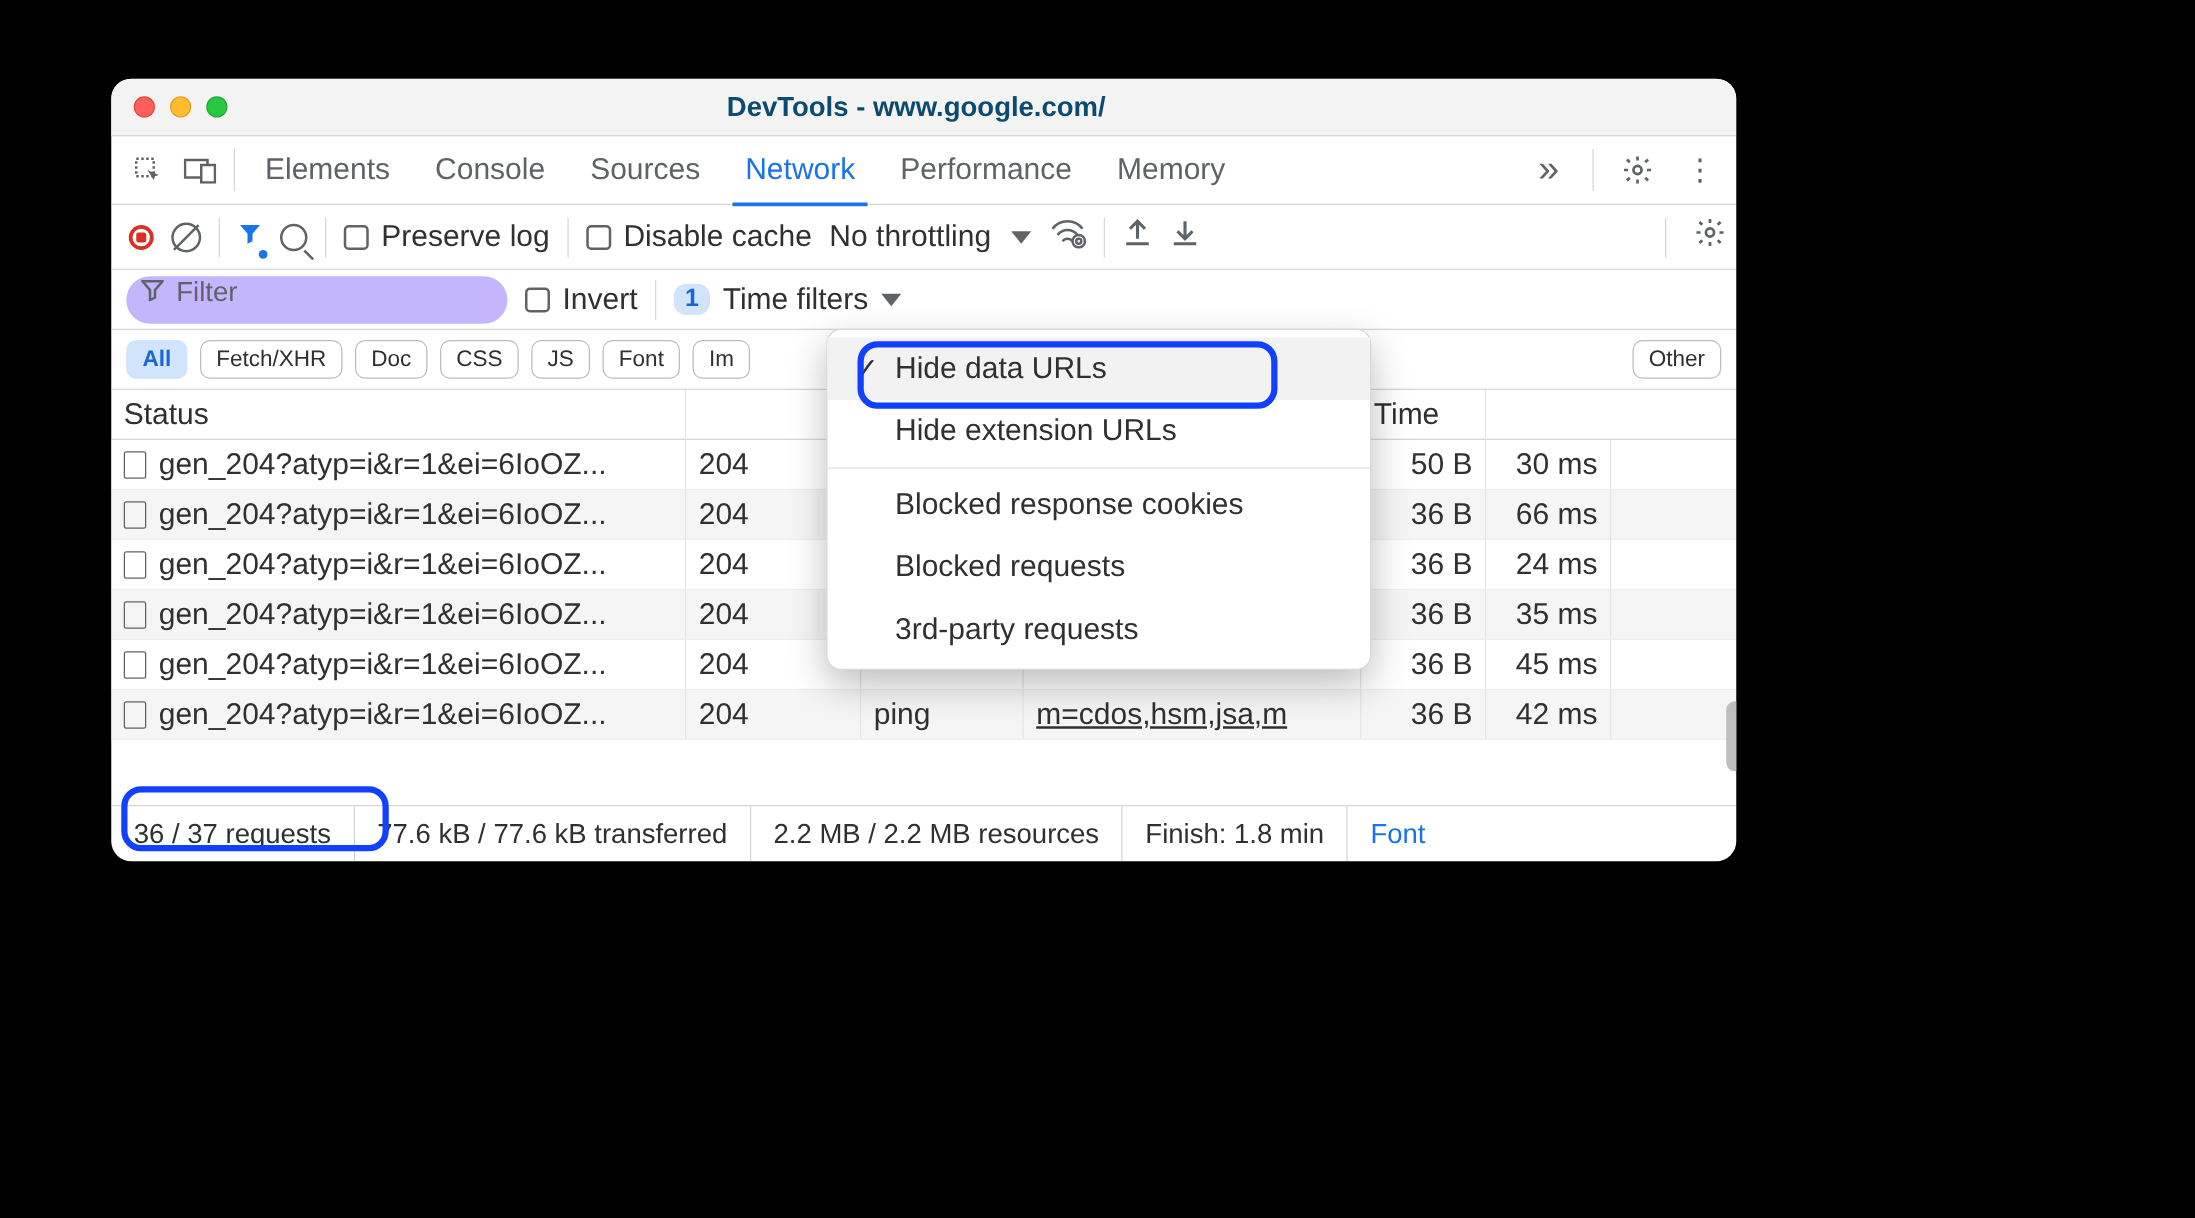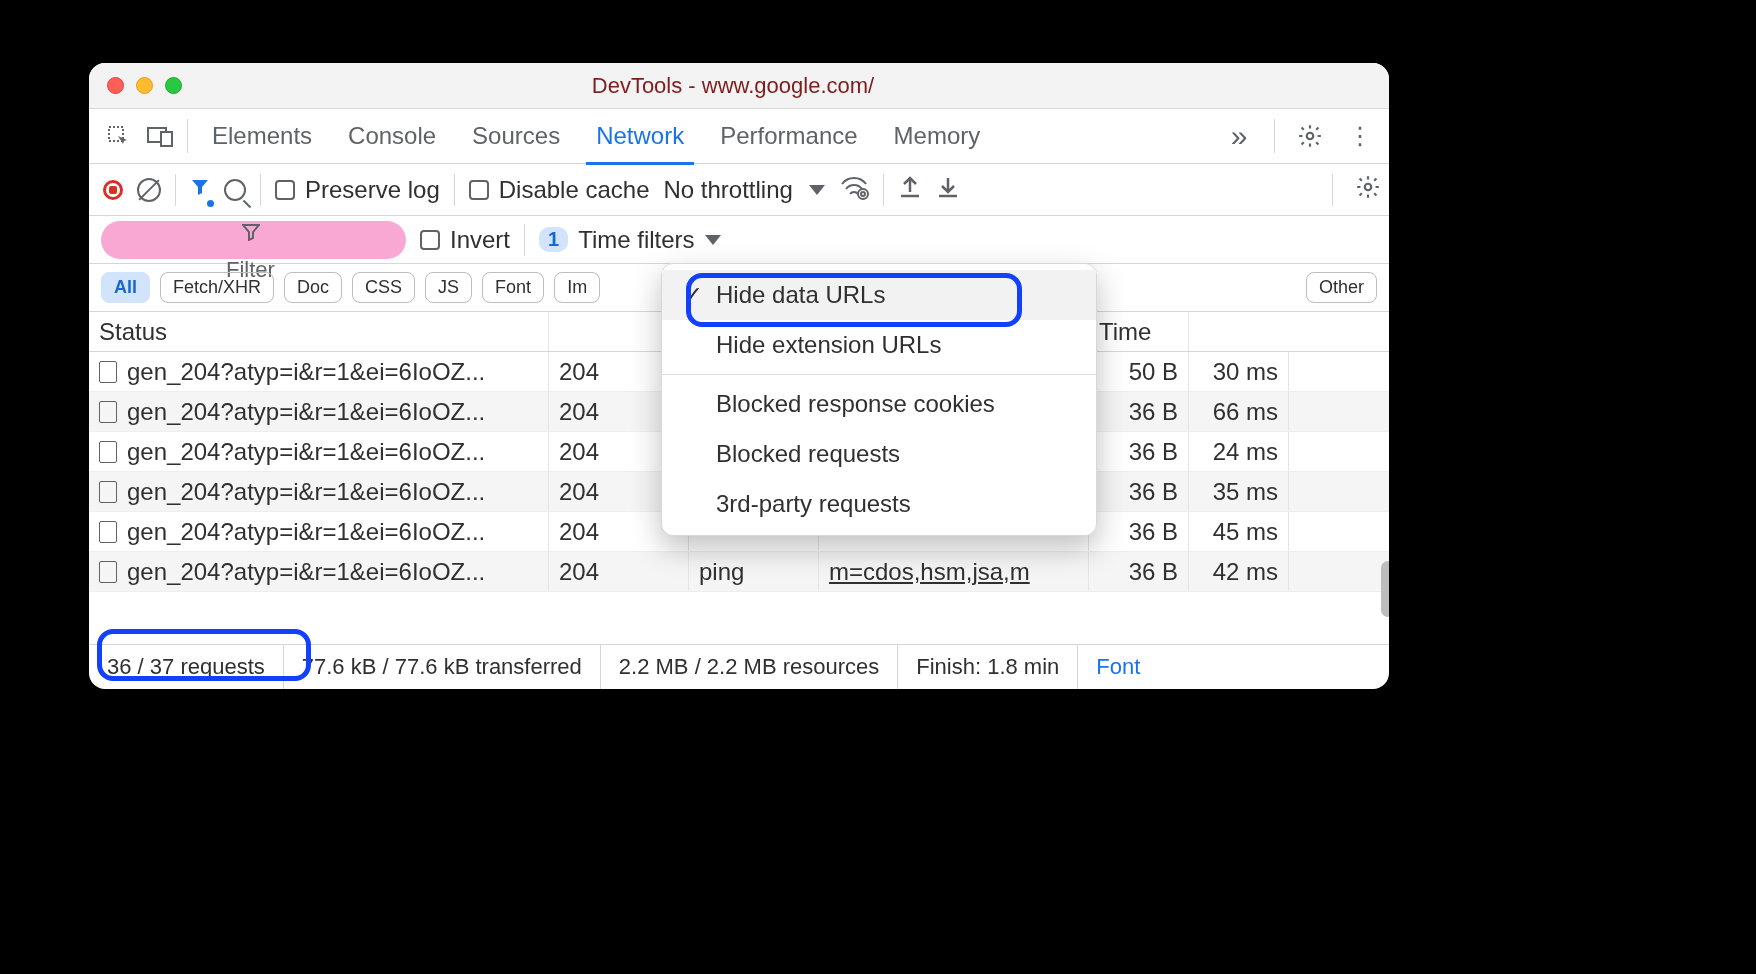--- a/index.html
+++ b/index.html
@@ -34,21 +34,21 @@
     position: relative;
     border-bottom: 1px solid #d6d6d6;
   }
   .traffic { display: flex; gap: 12px; padding-left: 18px; }
   .dot { width: 17px; height: 17px; border-radius: 50%; }
   .dot.red { background:#ff5f57; border:1px solid #e24640;}
   .dot.yel { background:#febc2e; border:1px solid #e1a024;}
   .dot.grn { background:#28c840; border:1px solid #22a633;}
   .titlebar .title {
     position:absolute; left:0; right:12px; text-align:center;
-    font-weight:400; font-size:22px; color:#7f1d1d;
+    font-weight:700; font-size:22px; color:#0c4a6e;
     pointer-events:none;
   }
   
   .tabs-row {
     height: 55px;
     display: flex;
     align-items: center;
     border-bottom: 1px solid #d6d6d6;
     padding: 0 8px;
   }
@@ -110,24 +110,24 @@
   .caret-down{width:0;height:0;border-left:8px solid transparent;border-right:8px solid transparent;border-top:10px solid #5f6368;}
   .toolbar .right{margin-left:auto;display:flex;align-items:center;gap:22px;color:#5f6368;}
   
   .filter-row{
     height:48px;
     display:flex;align-items:center;gap:14px;
     padding:0 12px;
     border-bottom:1px solid #d6d6d6;
   }
   .filter-input{
-    display:flex;align-items:center;gap:10px;
-    background:#f9a8d4;border-radius:22px;
+    display:flex;align-items:flex-start;gap:10px;
+    background:#c4b5fd;border-radius:22px;
     height:38px;padding:0 18px 0 12px;width:305px;
-    color:#5f6368;font-size:22px;flex-direction:column;
+    color:#5f6368;font-size:22px;
   }
   .badge{background:#d2e3fc;color:#1967d2;font-weight:600;border-radius:10px;padding:1px 9px;font-size:20px;}
   .more-filters{display:flex;align-items:center;gap:10px;}
   
   .type-row{
     height:48px;display:flex;align-items:center;gap:10px;padding:0 12px;
     border-bottom:1px solid #d6d6d6;
   }
   .pill{
     border:1px solid #bdbdbd;border-radius:8px;

